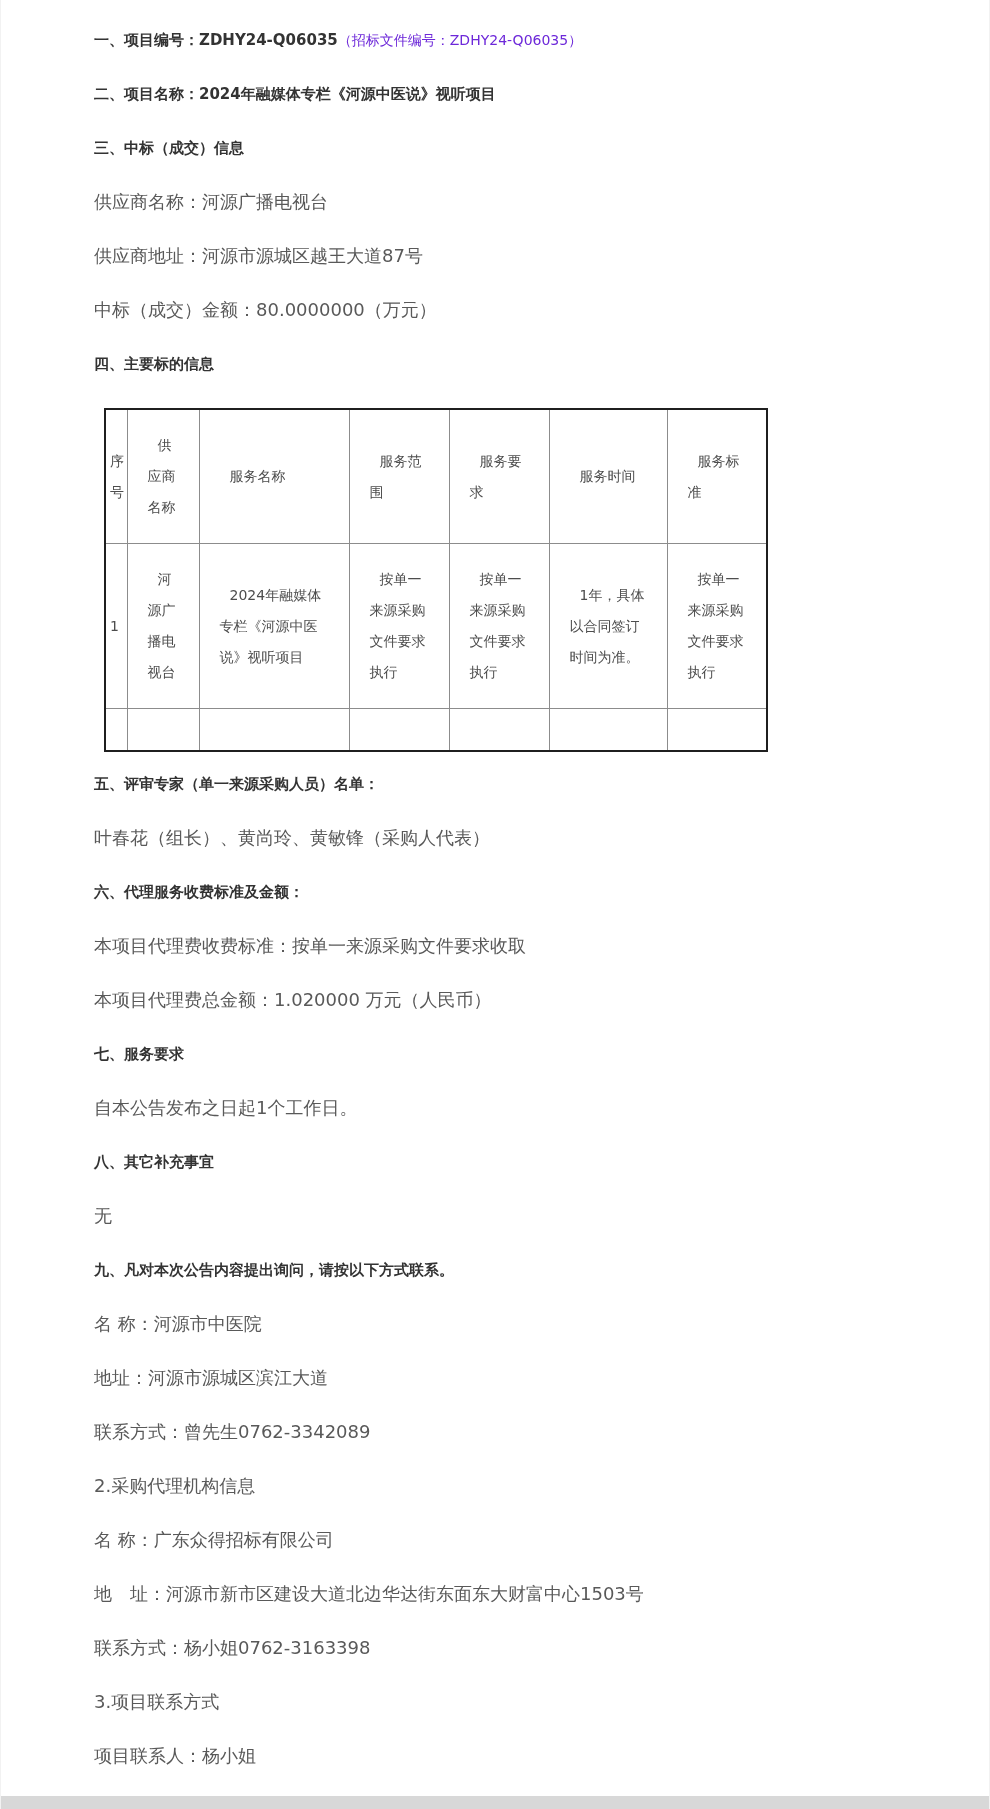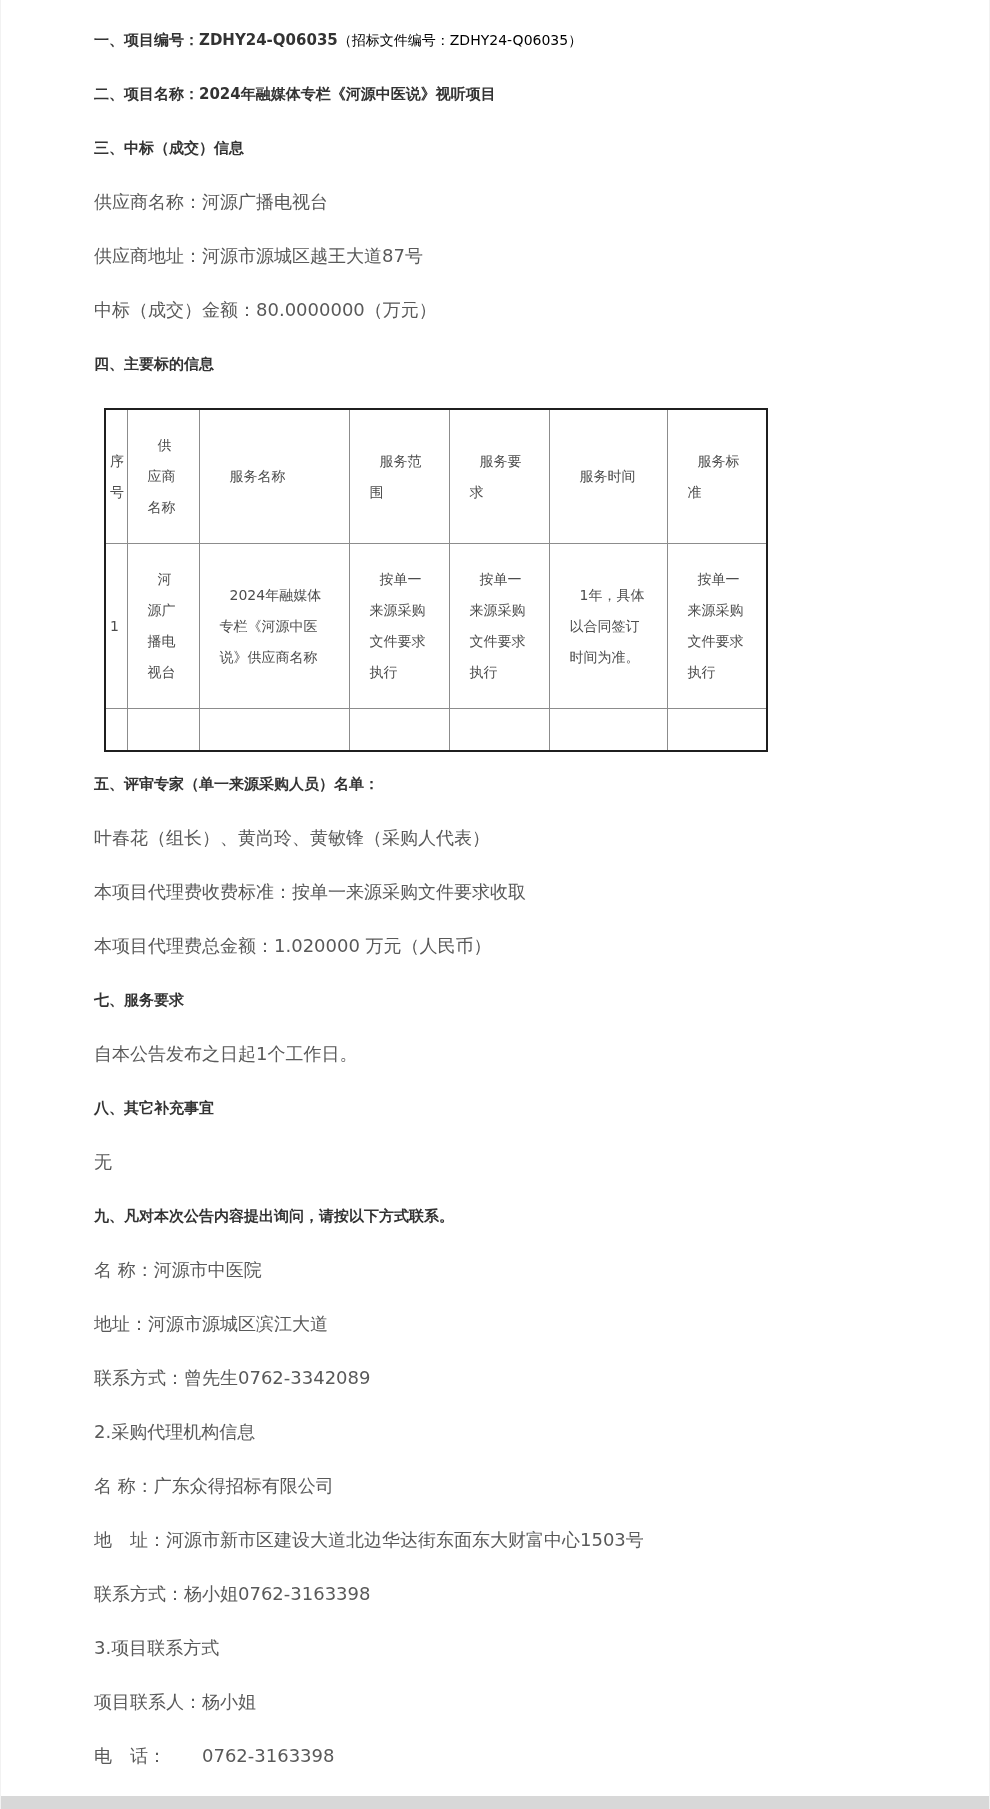--- a/index.html
+++ b/index.html
@@ -28,21 +28,21 @@
     line-height: 20px;
     color: #595959;
   }
   .hd {
     font-size: 15px;
     font-weight: bold;
     color: #333333;
   }
   .hd .normal-part {
     font-weight: normal;
-    color: #000000;
+    color: #6d28d9;
     font-size: 14px;
   }
   table.items {
     border-collapse: collapse;
     table-layout: fixed;
     width: 662px;
     margin: 2px 0 22px 10px;
     border: 2px solid #1f1f1f;
   }
   table.items th, table.items td {
@@ -106,41 +106,42 @@
         <th>供应商名称</th>
         <th>服务名称</th>
         <th>服务范围</th>
         <th>服务要求</th>
         <th>服务时间</th>
         <th>服务标准</th>
       </tr>
       <tr class="data-row">
         <td>1</td>
         <td>河源广播电视台</td>
-        <td>2024年融媒体专栏《河源中医说》供应商名称</td>
+        <td>2024年融媒体专栏《河源中医说》视听项目</td>
         <td>按单一来源采购文件要求执行</td>
         <td>按单一来源采购文件要求执行</td>
         <td>1年，具体以合同签订时间为准。</td>
         <td>按单一来源采购文件要求执行</td>
       </tr>
       <tr class="empty-row">
         <td></td>
         <td></td>
         <td></td>
         <td></td>
         <td></td>
         <td></td>
         <td></td>
       </tr>
     </tbody>
       </table>
 
     <p class="blk hd">五、评审专家（单一来源采购人员）名单：</p>
     <p class="blk">叶春花（组长）、黄尚玲、黄敏锋（采购人代表）</p>
 
+    <p class="blk hd">六、代理服务收费标准及金额：</p>
     <p class="blk">本项目代理费收费标准：按单一来源采购文件要求收取</p>
     <p class="blk">本项目代理费总金额：1.020000 万元（人民币）</p>
 
     <p class="blk hd">七、服务要求</p>
     <p class="blk">自本公告发布之日起1个工作日。</p>
 
     <p class="blk hd">八、其它补充事宜</p>
     <p class="blk">无</p>
 
     <p class="blk hd">九、凡对本次公告内容提出询问，请按以下方式联系。</p>

